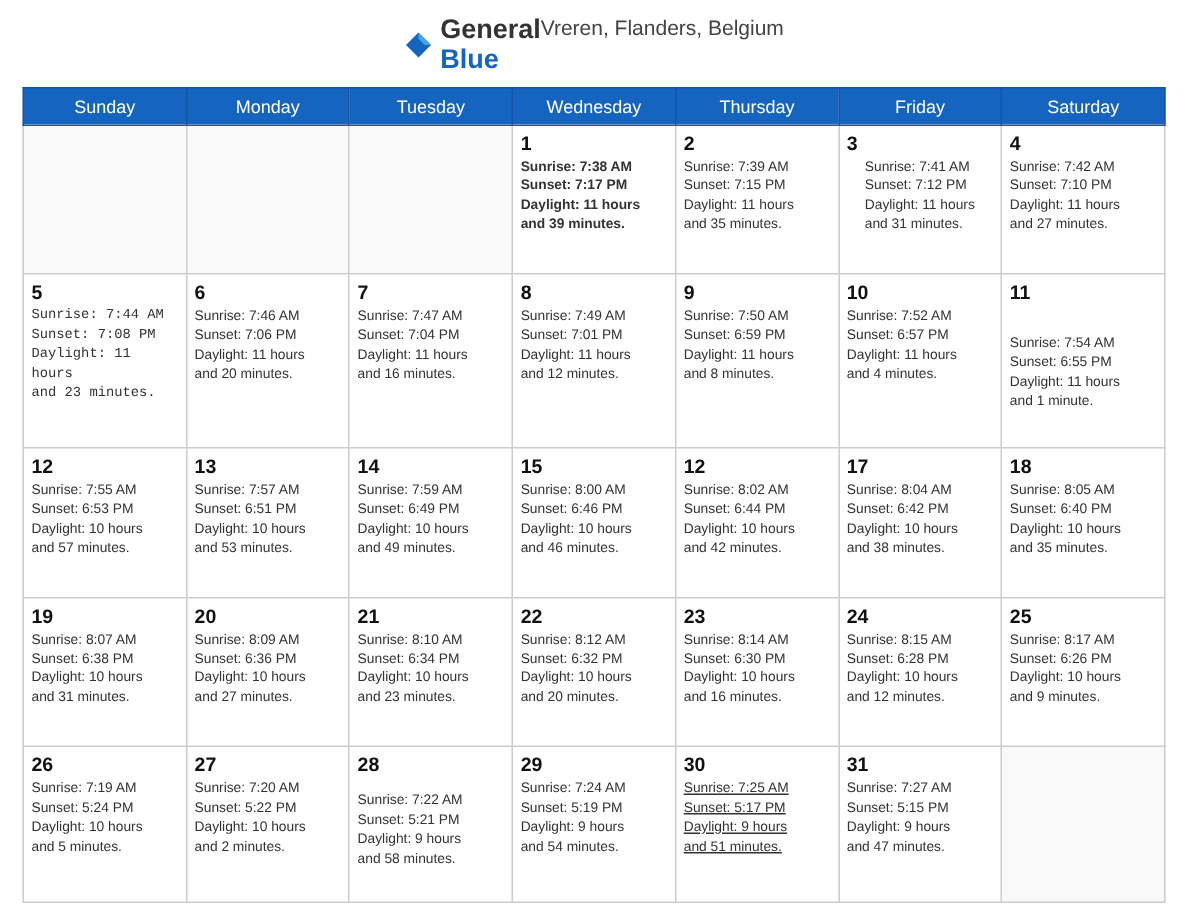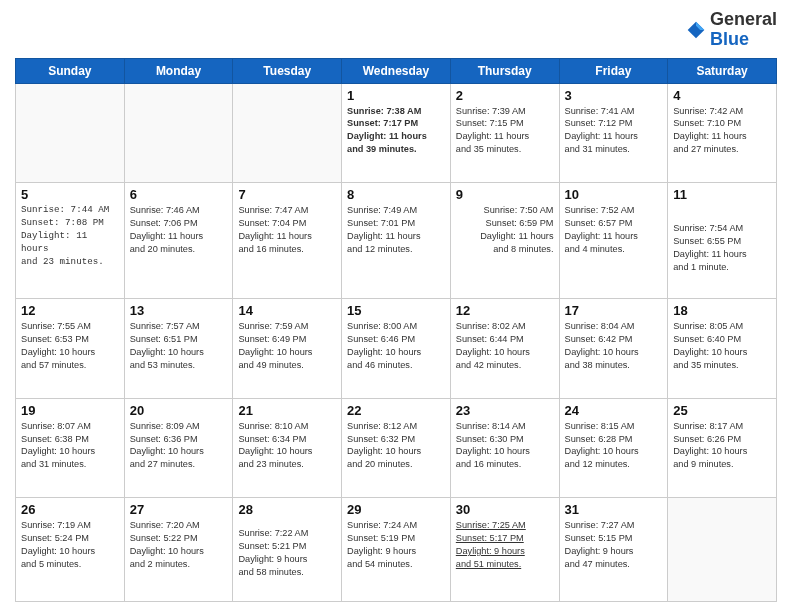--- a/index.html
+++ b/index.html
@@ -12,21 +12,21 @@
     }
     .page {
       width: 792px;
       height: 612px;
       padding: 10px 15px;
       display: flex;
       flex-direction: column;
     }
     .header {
       display: flex;
-      justify-content: flex-end;
+      justify-content: center;
       align-items: flex-start;
       margin-bottom: 8px;
     }
     .logo {
       display: flex;
       align-items: center;
       gap: 4px;
     }
     .logo-text {
       font-size: 18px;
@@ -57,21 +57,21 @@
       border: 1px solid #ccc;
       border-collapse: collapse;
       width: 100%;
       table-layout: fixed;
     }
     .calendar th {
       background-color: #1565c0;
       color: #fff;
       text-align: center;
       font-size: 12px;
-      font-weight: bold;
+      font-weight: normal;
       padding: 5px 2px;
       border: 1px solid #1255a0;
     }
     .calendar td {
       border: 1px solid #ccc;
       vertical-align: top;
       padding: 4px 5px;
       font-size: 9.5px;
       color: #333;
       width: 113px;
@@ -103,20 +103,21 @@
       <svg class="logo-icon" viewBox="0 0 24 24">
         <polygon points="12,2 22,12 12,22 2,12" fill="#1565c0"></polygon>
         <polygon points="12,2 22,12 17,12 12,7" fill="#42a5f5"></polygon>
       </svg>
       <div class="logo-text">
         <span class="logo-general">General</span><br>
         <span class="logo-blue">Blue</span>
       </div>
     </div>
     <div class="title-block">
+      <div class="location">Vreren, Flanders, Belgium</div>
     </div>
   </div>
 
   <table class="calendar">
     <thead>
       <tr>
       <th>Sunday</th>
           <th>Monday</th>
           <th>Tuesday</th>
           <th>Wednesday</th>
@@ -139,21 +140,21 @@
           </td>
           <td>
             <span class="day-number">2</span>
             <div class="cell-text" style="white-space: pre-line;">Sunrise: 7:39 AM
 Sunset: 7:15 PM
 Daylight: 11 hours
 and 35 minutes.</div>
           </td>
           <td>
             <span class="day-number">3</span>
-            <div class="cell-text" style="white-space: pre-line;">Sunrise: 7:41 AM
+            <div class="cell-text" style="white-space: pre-line; margin-left: 12px;">Sunrise: 7:41 AM
 Sunset: 7:12 PM
 Daylight: 11 hours
 and 31 minutes.</div>
           </td>
           <td>
             <span class="day-number">4</span>
             <div class="cell-text" style="white-space: pre-line;">Sunrise: 7:42 AM
 Sunset: 7:10 PM
 Daylight: 11 hours
 and 27 minutes.</div>
@@ -183,21 +184,21 @@
           </td>
           <td>
             <span class="day-number">8</span>
             <div class="cell-text" style="white-space: pre-line;">Sunrise: 7:49 AM
 Sunset: 7:01 PM
 Daylight: 11 hours
 and 12 minutes.</div>
           </td>
           <td>
             <span class="day-number">9</span>
-            <div class="cell-text" style="white-space: pre-line; text-align: right;">Sunrise: 7:50 AM
+            <div class="cell-text" style="white-space: pre-line;">Sunrise: 7:50 AM
 Sunset: 6:59 PM
 Daylight: 11 hours
 and 8 minutes.</div>
           </td>
           <td>
             <span class="day-number">10</span>
             <div class="cell-text" style="white-space: pre-line;">Sunrise: 7:52 AM
 Sunset: 6:57 PM
 Daylight: 11 hours
 and 4 minutes.</div>

